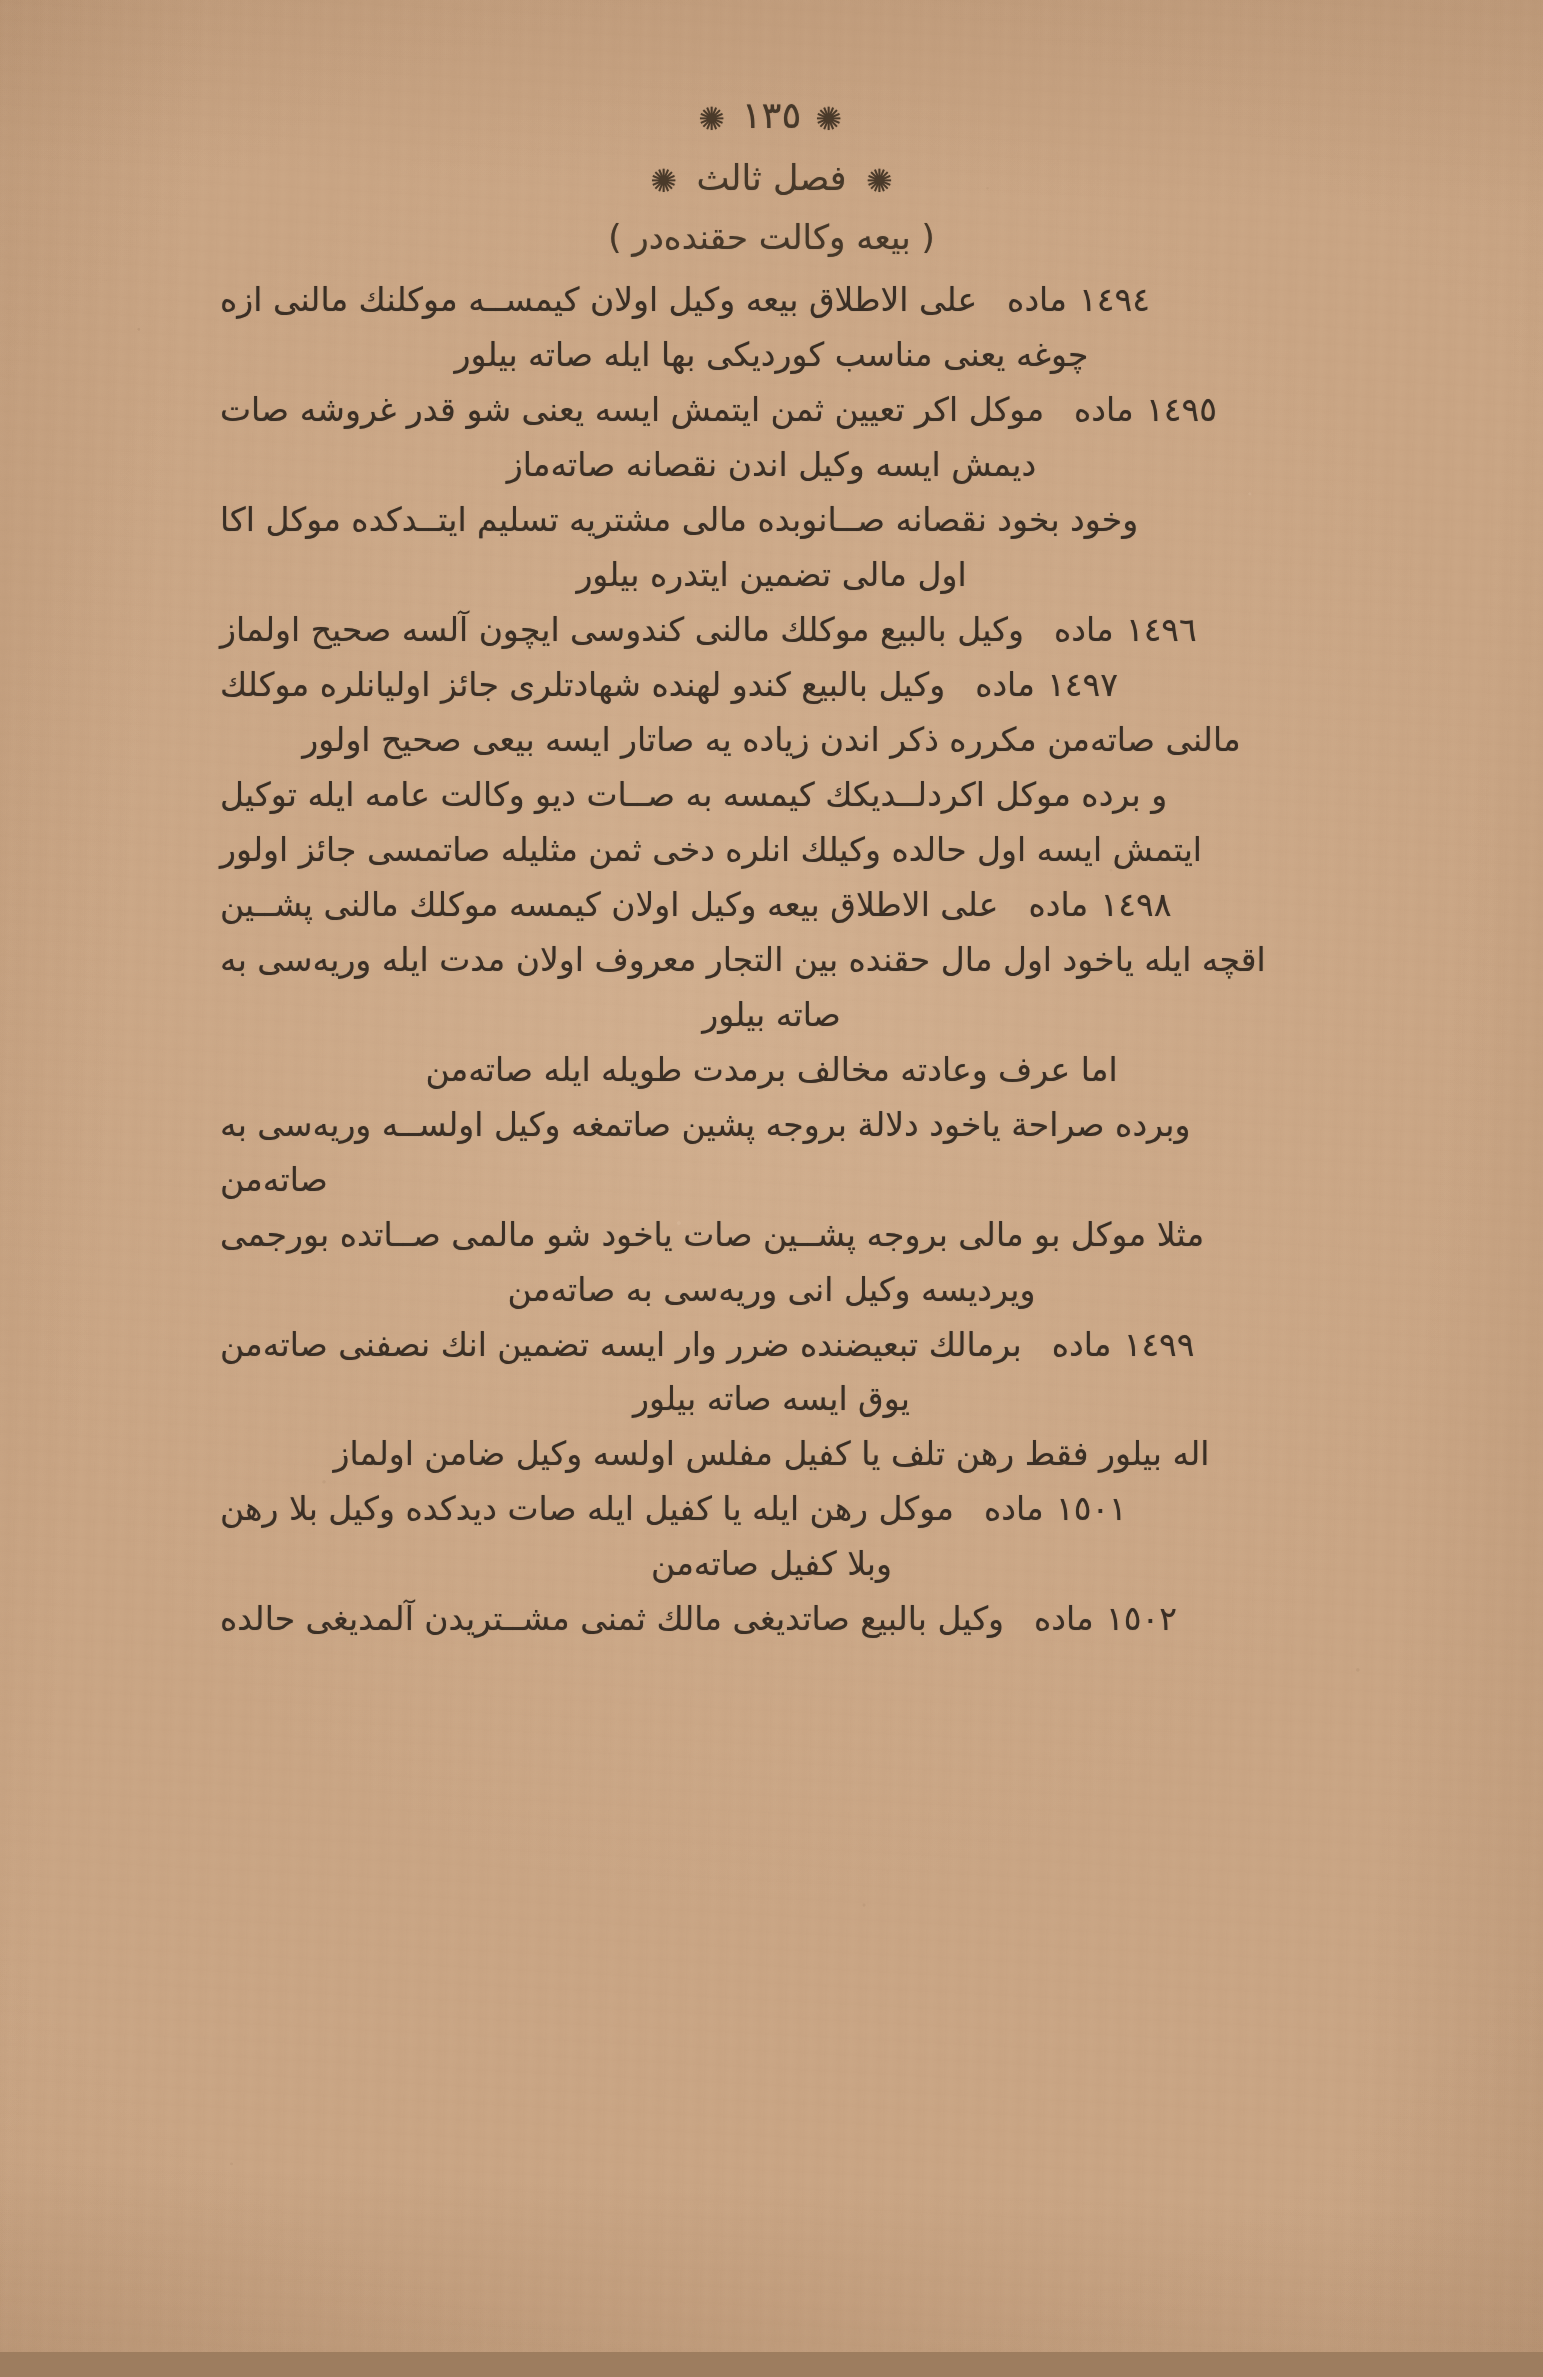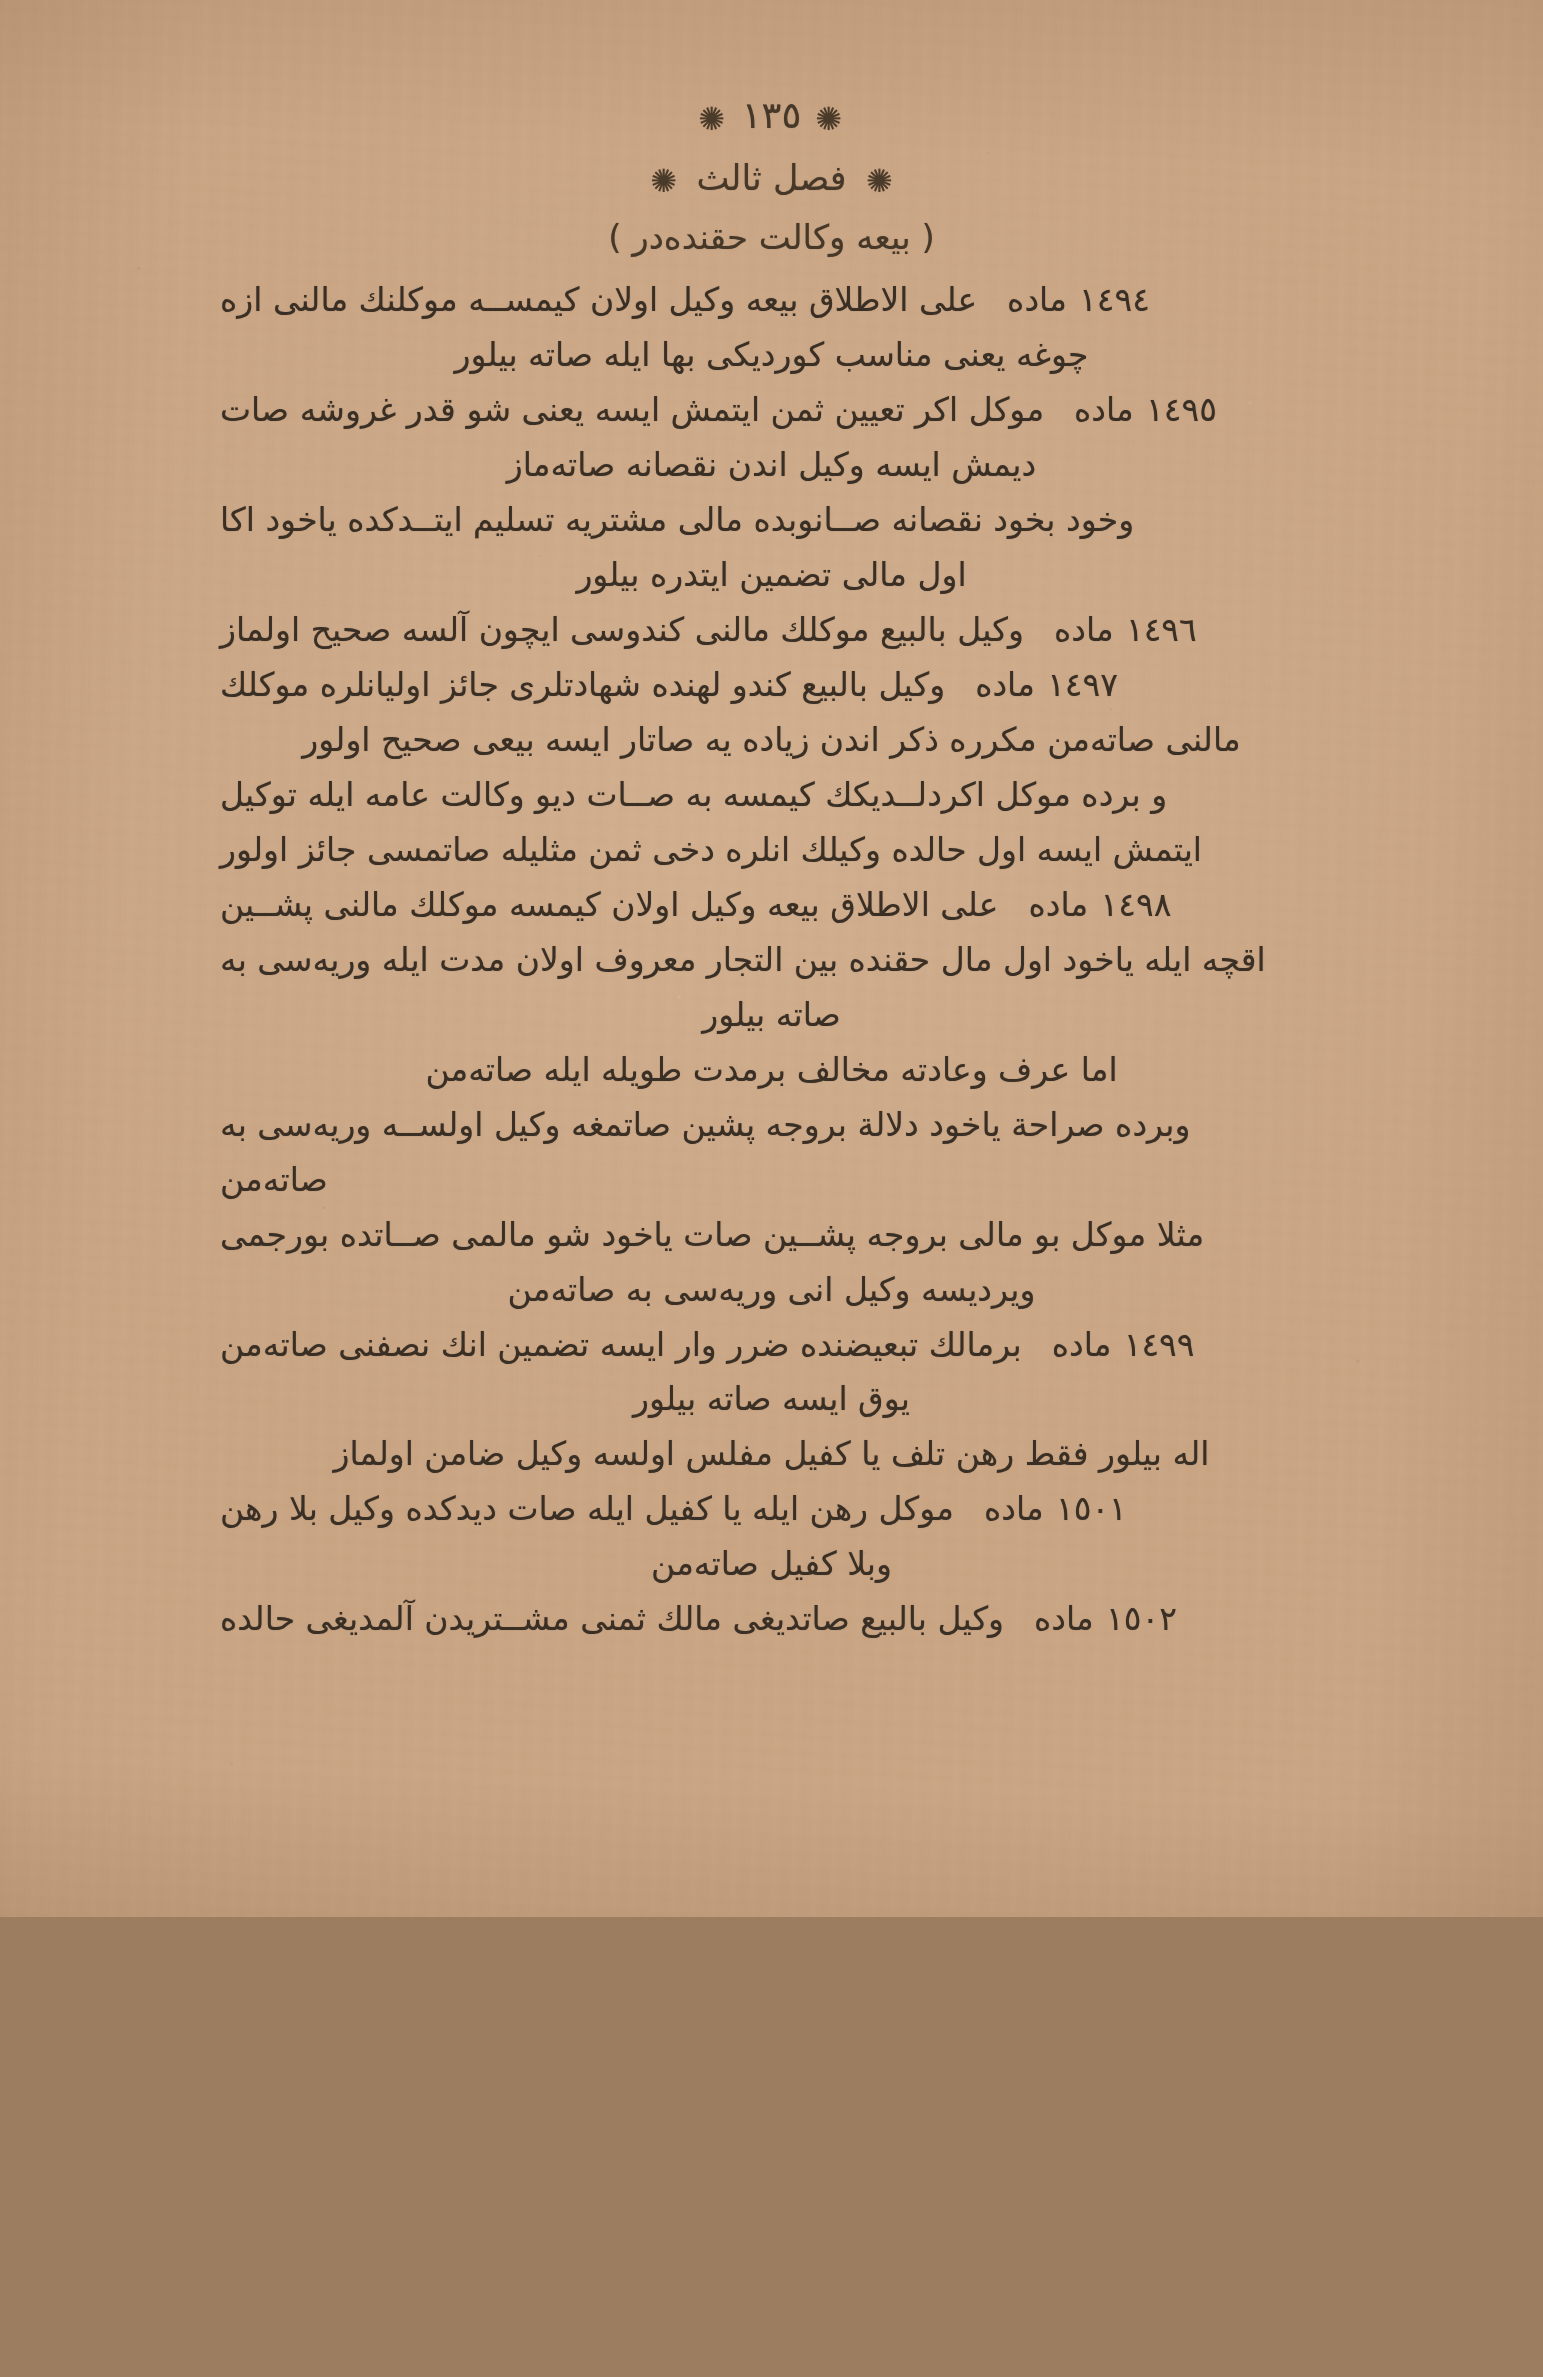--- a/index.html
+++ b/index.html
@@ -5,21 +5,21 @@
 <style>
   html, body {
     margin: 0;
     padding: 0;
     background: #9d7d5f;
   }
 
   .page {
     position: relative;
     width: 1543px;
-    height: 1917px;
+    height: 2352px;
     margin: 0 auto;
     overflow: hidden;
     background-color: #c9a584;
     background-image:
       radial-gradient(ellipse 70% 55% at 48% 42%, rgba(216,184,153,0.55) 0%, rgba(216,184,153,0.18) 45%, rgba(216,184,153,0) 72%),
       radial-gradient(ellipse 120% 90% at 50% 50%, rgba(198,160,126,0.0) 55%, rgba(160,123,92,0.30) 100%),
       linear-gradient(95deg, rgba(150,114,84,0.16) 0%, rgba(150,114,84,0.0) 12%, rgba(150,114,84,0.0) 88%, rgba(150,114,84,0.20) 100%),
       linear-gradient(182deg, rgba(146,110,80,0.18) 0%, rgba(146,110,80,0.0) 9%, rgba(146,110,80,0.0) 92%, rgba(146,110,80,0.22) 100%);
     font-family: "DejaVu Sans", sans-serif;
     color: #3c3026;
@@ -157,21 +157,21 @@
       <span class="floret">✺</span><span>فصل ثالث</span><span class="floret">✺</span>
     </div>
 
     <div class="chapter-sub">( بيعه وكالت حقنده‌در )</div>
 
     <div class="body" id="body">
         <div class="line right"><span class="artno">١٤٩٤</span><span class="artlabel">ماده</span><span>على الاطلاق بيعه وكيل اولان كيمســه موكلنك مالنى ازه</span></div>
         <div class="line center"><span>چوغه يعنى مناسب كورديكى بها ايله صاته بيلور</span></div>
         <div class="line right"><span class="artno">١٤٩٥</span><span class="artlabel">ماده</span><span>موكل اكر تعيين ثمن ايتمش ايسه يعنى شو قدر غروشه صات</span></div>
         <div class="line center"><span>ديمش ايسه وكيل اندن نقصانه صاته‌ماز</span></div>
-        <div class="line right"><span>وخود بخود نقصانه صــانوبده مالى مشتريه تسليم ايتــدكده ياخود اكا</span></div>
+        <div class="line right"><span>وخود بخود نقصانه صــانوبده مالى مشتريه تسليم ايتــدكده موكل اكا</span></div>
         <div class="line center"><span>اول مالى تضمين ايتدره بيلور</span></div>
         <div class="line right"><span class="artno">١٤٩٦</span><span class="artlabel">ماده</span><span>وكيل بالبيع موكلك مالنى كندوسى ايچون آلسه صحيح اولماز</span></div>
         <div class="line right"><span class="artno">١٤٩٧</span><span class="artlabel">ماده</span><span>وكيل بالبيع كندو لهنده شهادتلرى جائز اوليانلره موكلك</span></div>
         <div class="line center"><span>مالنى صاته‌من مكرره ذكر اندن زياده يه صاتار ايسه بيعى صحيح اولور</span></div>
         <div class="line right"><span>و برده موكل اكردلــديكك كيمسه به صــات ديو وكالت عامه ايله توكيل</span></div>
         <div class="line right"><span>ايتمش ايسه اول حالده وكيلك انلره دخى ثمن مثليله صاتمسى جائز اولور</span></div>
         <div class="line right"><span class="artno">١٤٩٨</span><span class="artlabel">ماده</span><span>على الاطلاق بيعه وكيل اولان كيمسه موكلك مالنى پشــين</span></div>
         <div class="line right"><span>اقچه ايله ياخود اول مال حقنده بين التجار معروف اولان مدت ايله وريه‌سى به</span></div>
         <div class="line center"><span>صاته بيلور</span></div>
         <div class="line center"><span>اما عرف وعادته مخالف برمدت طويله ايله صاته‌من</span></div>

